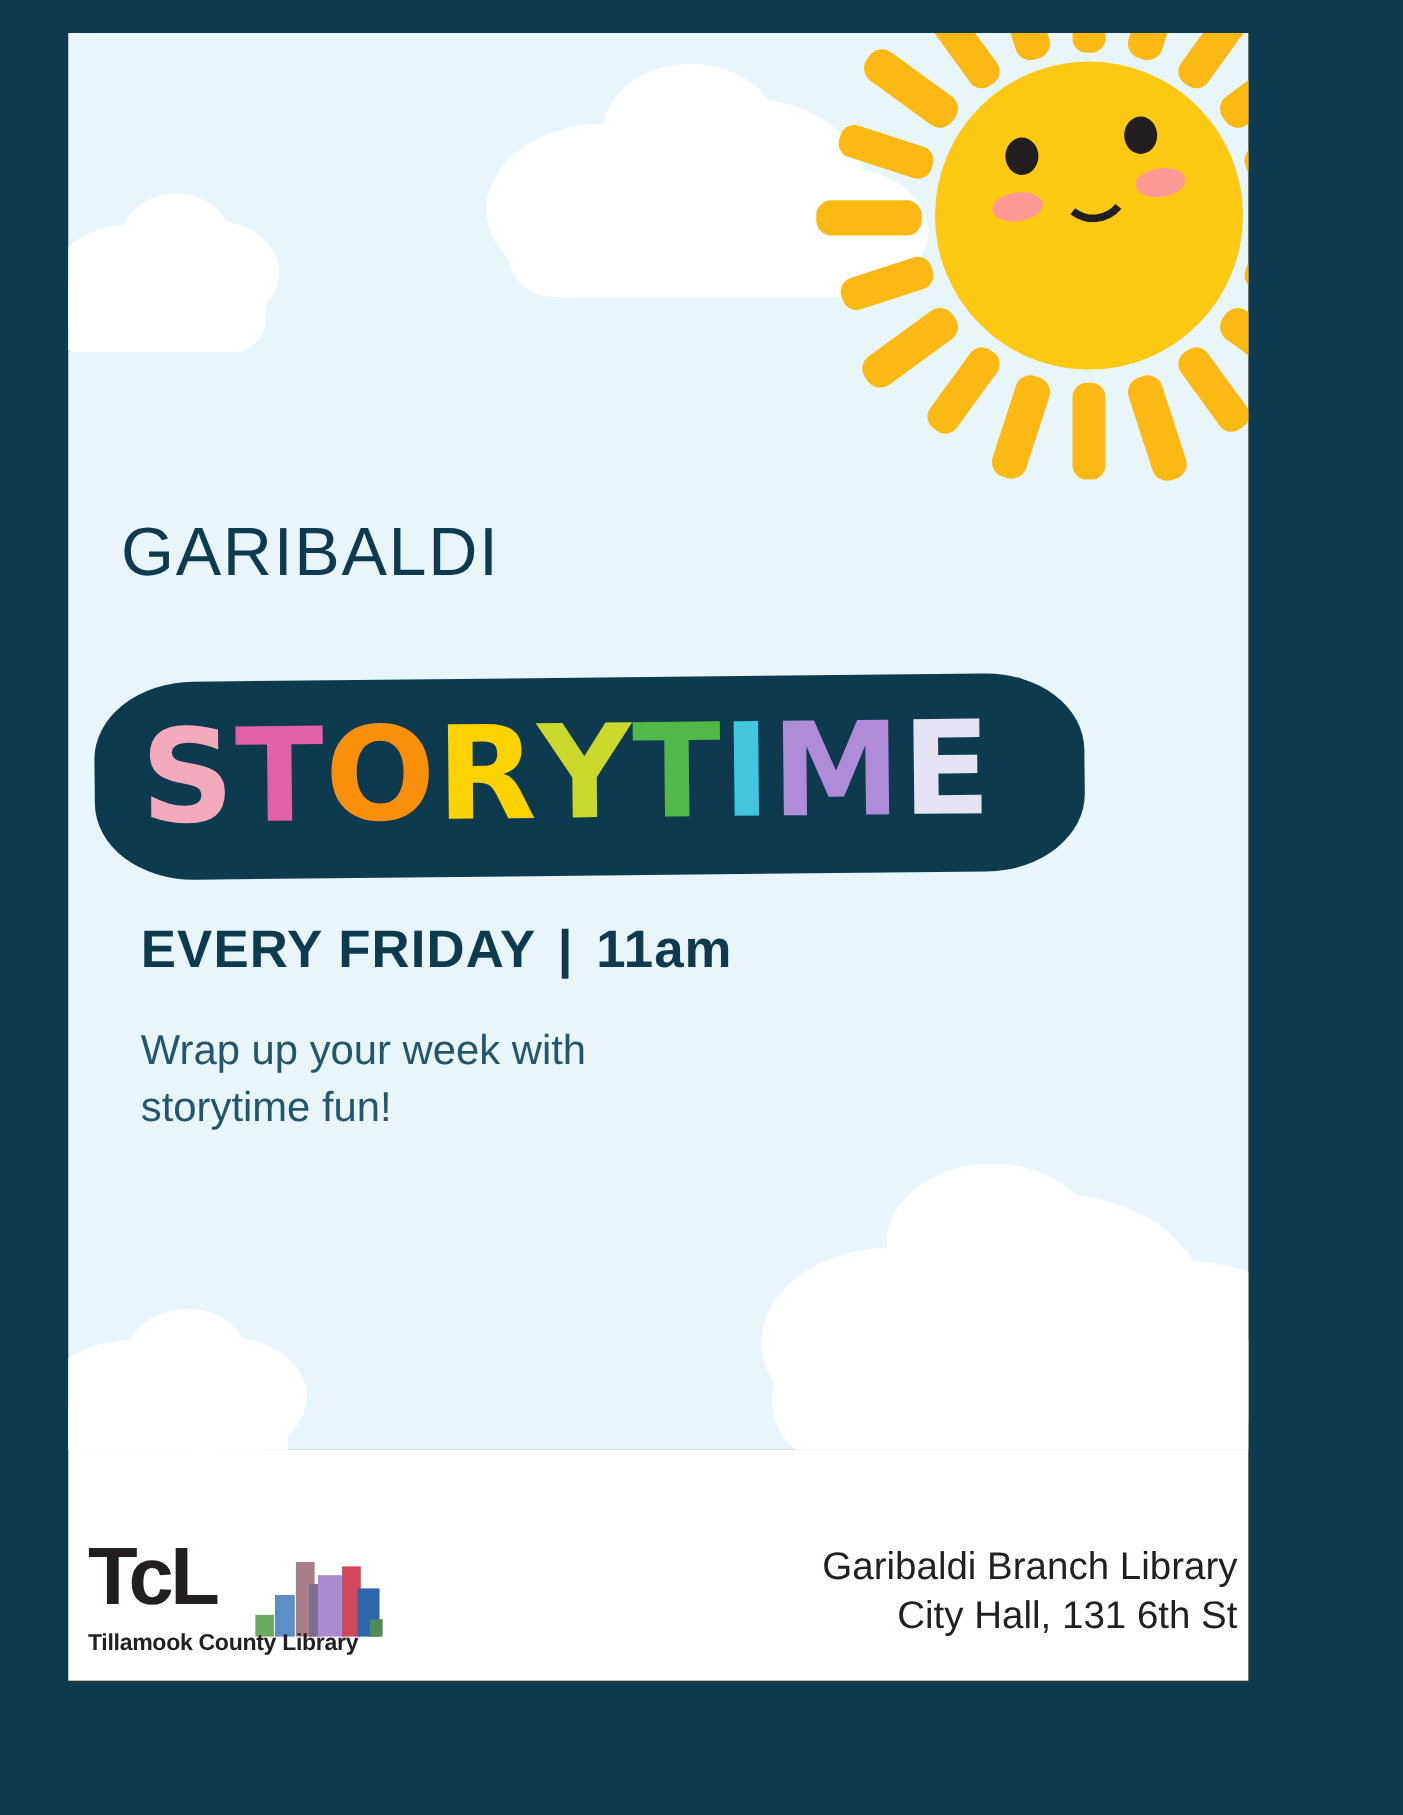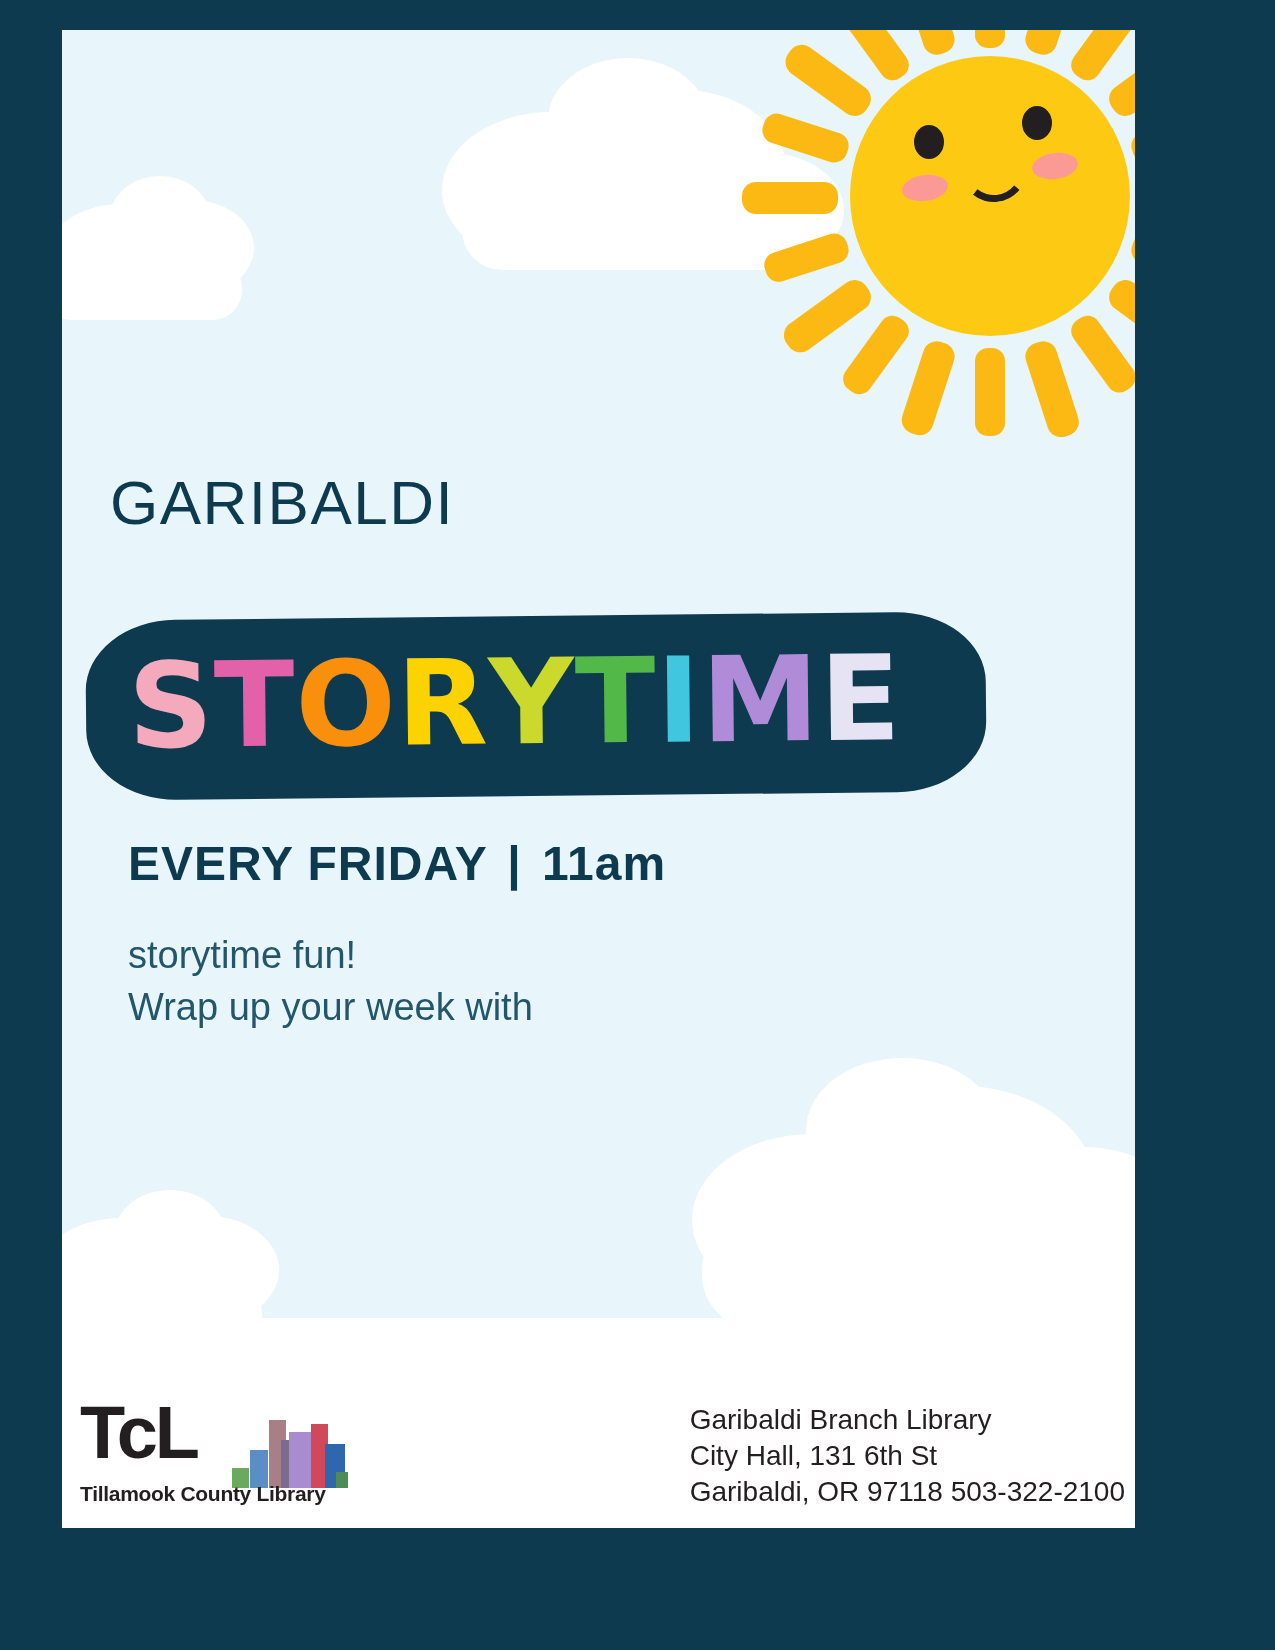--- a/index.html
+++ b/index.html
@@ -193,22 +193,23 @@
     color: #231f20;
     letter-spacing: -0.3px;
     white-space: nowrap;
   }
 
   
   #contact {
     position: absolute;
     right: 10px;
     top: 84px;
+    text-align: right;
     color: #231f20;
-    font-size: 28px;
+    font-size: 35px;
     font-weight: 300;
     line-height: 1.28;
   }
   #contact div { white-space: nowrap; }
 </style>
 </head>
 <body>
 
 <div id="page">
 
@@ -347,22 +348,22 @@
           </div>
       </div>
 
       <div id="subhead">
         <span>EVERY FRIDAY</span>
         <span class="sep">|</span>
         <span>11am</span>
       </div>
 
       <div id="body-copy">
+        <div>Wrap up your week with</div>
         <div>storytime fun!</div>
-        <div>Wrap up your week with</div>
       </div>
 
     </div>
 
     <div id="footer">
 
       <div id="logo">
         <div id="logo-mark">TcL</div>
 
         <svg id="logo-books" width="116" height="76" viewBox="0 0 116 76">
@@ -375,19 +376,18 @@
           <rect x="93" y="32" width="20" height="44" fill="#2e67ad"></rect>
           <rect x="104" y="60" width="12" height="16" fill="#4f8b56"></rect>
         </svg>
 
         <div id="logo-name">Tillamook County Library</div>
       </div>
 
       <div id="contact">
         <div>Garibaldi Branch Library</div>
         <div>City Hall, 131 6th St</div>
-        <div>Garibaldi, OR  97118  503-322-2100</div>
       </div>
 
     </div>
 
   </div>
 </div>
 
 </body></html>

